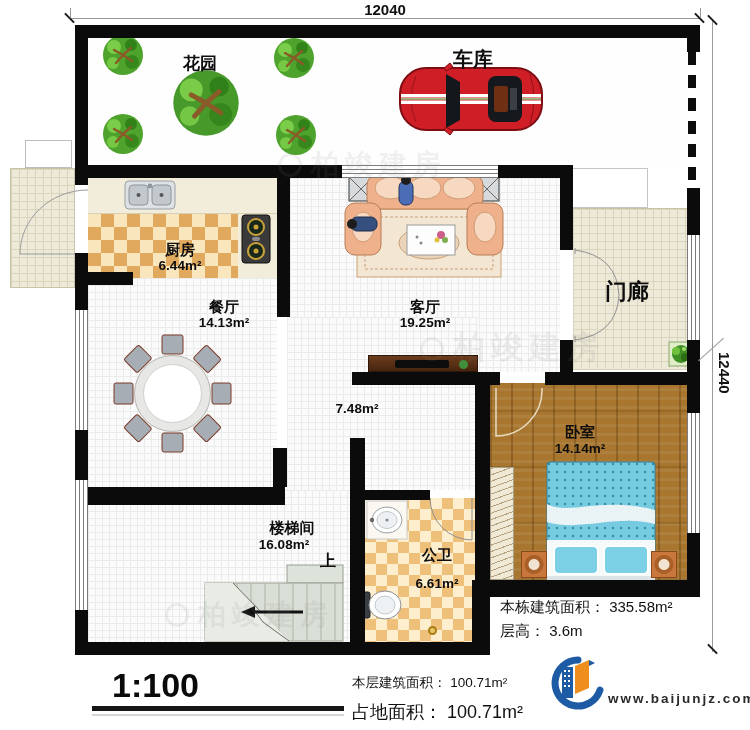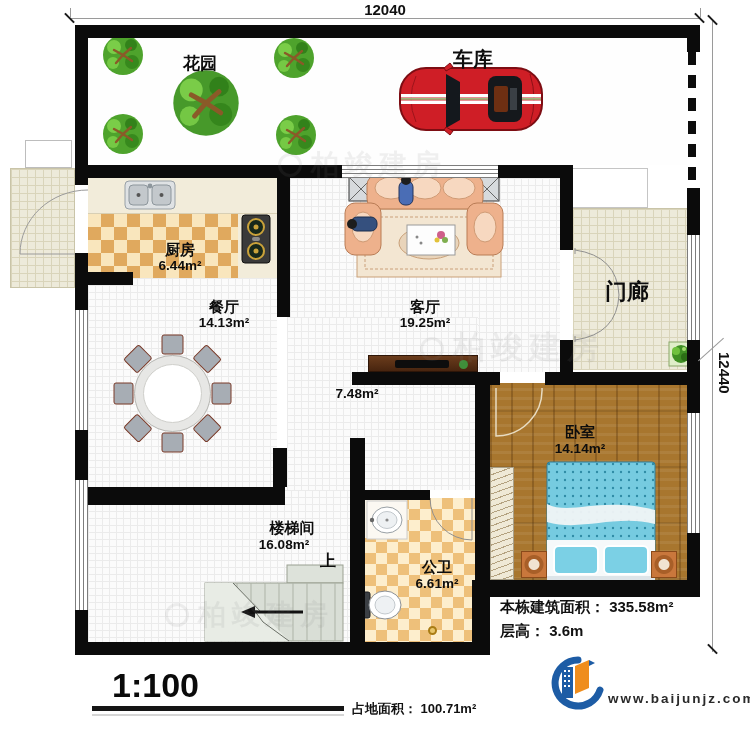--- a/index.html
+++ b/index.html
@@ -10,21 +10,21 @@
   .floor{position:absolute;z-index:0}
   .furn{position:absolute;z-index:2}
   .door{position:absolute;z-index:3}
   .wall{position:absolute;background:#0b0b0b;z-index:4}
   .win{position:absolute;z-index:5}
   .winv{background:#fff repeating-linear-gradient(90deg,#7d7d7d 0 1px,transparent 1px 4px)}
   .winh{background:#fff repeating-linear-gradient(0deg,#7d7d7d 0 1px,transparent 1px 4px)}
   .lbl{position:absolute;z-index:6;font-weight:700;font-size:15px;color:#0d0d0d;
     white-space:nowrap;transform:translateX(-50%);text-align:center}
   .area{font-size:13.5px}
-  .note{position:absolute;z-index:6;font-weight:700;font-size:15px;color:#111;white-space:nowrap}
+  .note{position:absolute;z-index:6;font-weight:400;font-size:15px;color:#111;white-space:nowrap}
   .tile{background-color:#fbfbfb;background-image:
     linear-gradient(#ebebeb 1px,transparent 1px),
     linear-gradient(90deg,#ebebeb 1px,transparent 1px);background-size:7px 7px}
   .tantile{background-color:#edeada;background-image:
     linear-gradient(#d9d4ba 1px,transparent 1px),
     linear-gradient(90deg,#d9d4ba 1px,transparent 1px);background-size:8px 8px}
   .checker-k{background:conic-gradient(#e0a95e 90deg,#f9e6bd 0 180deg,#e0a95e 0 270deg,#f9e6bd 0);
     background-size:26px 26px}
   .checker-b{background:conic-gradient(#eec07a 90deg,#fdeecd 0 180deg,#eec07a 0 270deg,#fdeecd 0);
     background-size:22px 22px}
@@ -320,42 +320,43 @@
 
   <div class="lbl" style="left:200px;top:52px;font-size:17px">花园</div>
   <div class="lbl" style="left:473px;top:46px;font-size:20px">车库</div>
   <div class="lbl" style="left:180px;top:241px">厨房</div>
   <div class="lbl area" style="left:180px;top:258px">6.44m²</div>
   <div class="lbl" style="left:224px;top:298px">餐厅</div>
   <div class="lbl area" style="left:224px;top:315px">14.13m²</div>
   <div class="lbl" style="left:425px;top:298px">客厅</div>
   <div class="lbl area" style="left:425px;top:315px">19.25m²</div>
   <div class="lbl" style="left:627px;top:277px;font-size:22px">门廊</div>
-  <div class="lbl area" style="left:357px;top:386px">7.48m²</div>
+  <div class="lbl area" style="left:357px;top:401px">7.48m²</div>
   <div class="lbl" style="left:580px;top:423px">卧室</div>
   <div class="lbl area" style="left:580px;top:441px">14.14m²</div>
   <div class="lbl" style="left:292px;top:519px">楼梯间</div>
   <div class="lbl area" style="left:284px;top:537px">16.08m²</div>
   <div class="lbl" style="left:328px;top:551px;font-size:16px">上</div>
-  <div class="lbl" style="left:437px;top:558px">公卫</div>
+  <div class="lbl" style="left:437px;top:546px">公卫</div>
   <div class="lbl area" style="left:437px;top:576px">6.61m²</div>
 
   <div class="note" style="left:500px;top:598px">本栋建筑面积： 335.58m²</div>
   <div class="note" style="left:500px;top:622px">层高： 3.6m</div>
 
   <div class="wm" style="left:278px;top:146px;font-size:28px"><span class="wm-ring"></span><span>柏竣建房</span></div>
   <div class="wm" style="left:420px;top:326px;font-size:32px"><span class="wm-ring"></span><span>柏竣建房</span></div>
   <div class="wm" style="left:165px;top:596px;font-size:28px"><span class="wm-ring"></span><span>柏竣建房</span></div>
 
   <div class="titlewrap">
     <span class="t2">1:100</span>
   </div>
   <div class="abs" style="left:92px;top:706px;width:252px;height:5px;background:#151515;z-index:6"></div>
   <div class="abs" style="left:92px;top:714px;width:252px;height:2px;background:#d5d5d5;z-index:6"></div>
-  <div class="note" style="left:352px;top:700px;font-size:13px">占地面积： 100.71m²</div>
+  <div class="note" style="left:352px;top:674px;font-size:13.5px">本层建筑面积： 100.71m²</div>
+  <div class="note" style="left:352px;top:700px;font-size:18px">占地面积： 100.71m²</div>
 
   <div class="abs" style="left:548px;top:650px;width:200px;height:72px;z-index:6">
     <svg class="abs" style="left:0;top:2px" width="56" height="62" viewBox="0 0 56 62">
       <path d="M30 8 A23 23 0 1 0 52 38" fill="none" stroke="#1d5ca5" stroke-width="7" stroke-linecap="round"></path>
       <rect x="14" y="15" width="11" height="31" fill="#1d5ca5"></rect>
       <g fill="#fff">
           <rect x="16" y="18" width="2" height="2"></rect>
           <rect x="20" y="18" width="2" height="2"></rect>
           <rect x="16" y="23" width="2" height="2"></rect>
           <rect x="20" y="23" width="2" height="2"></rect>

